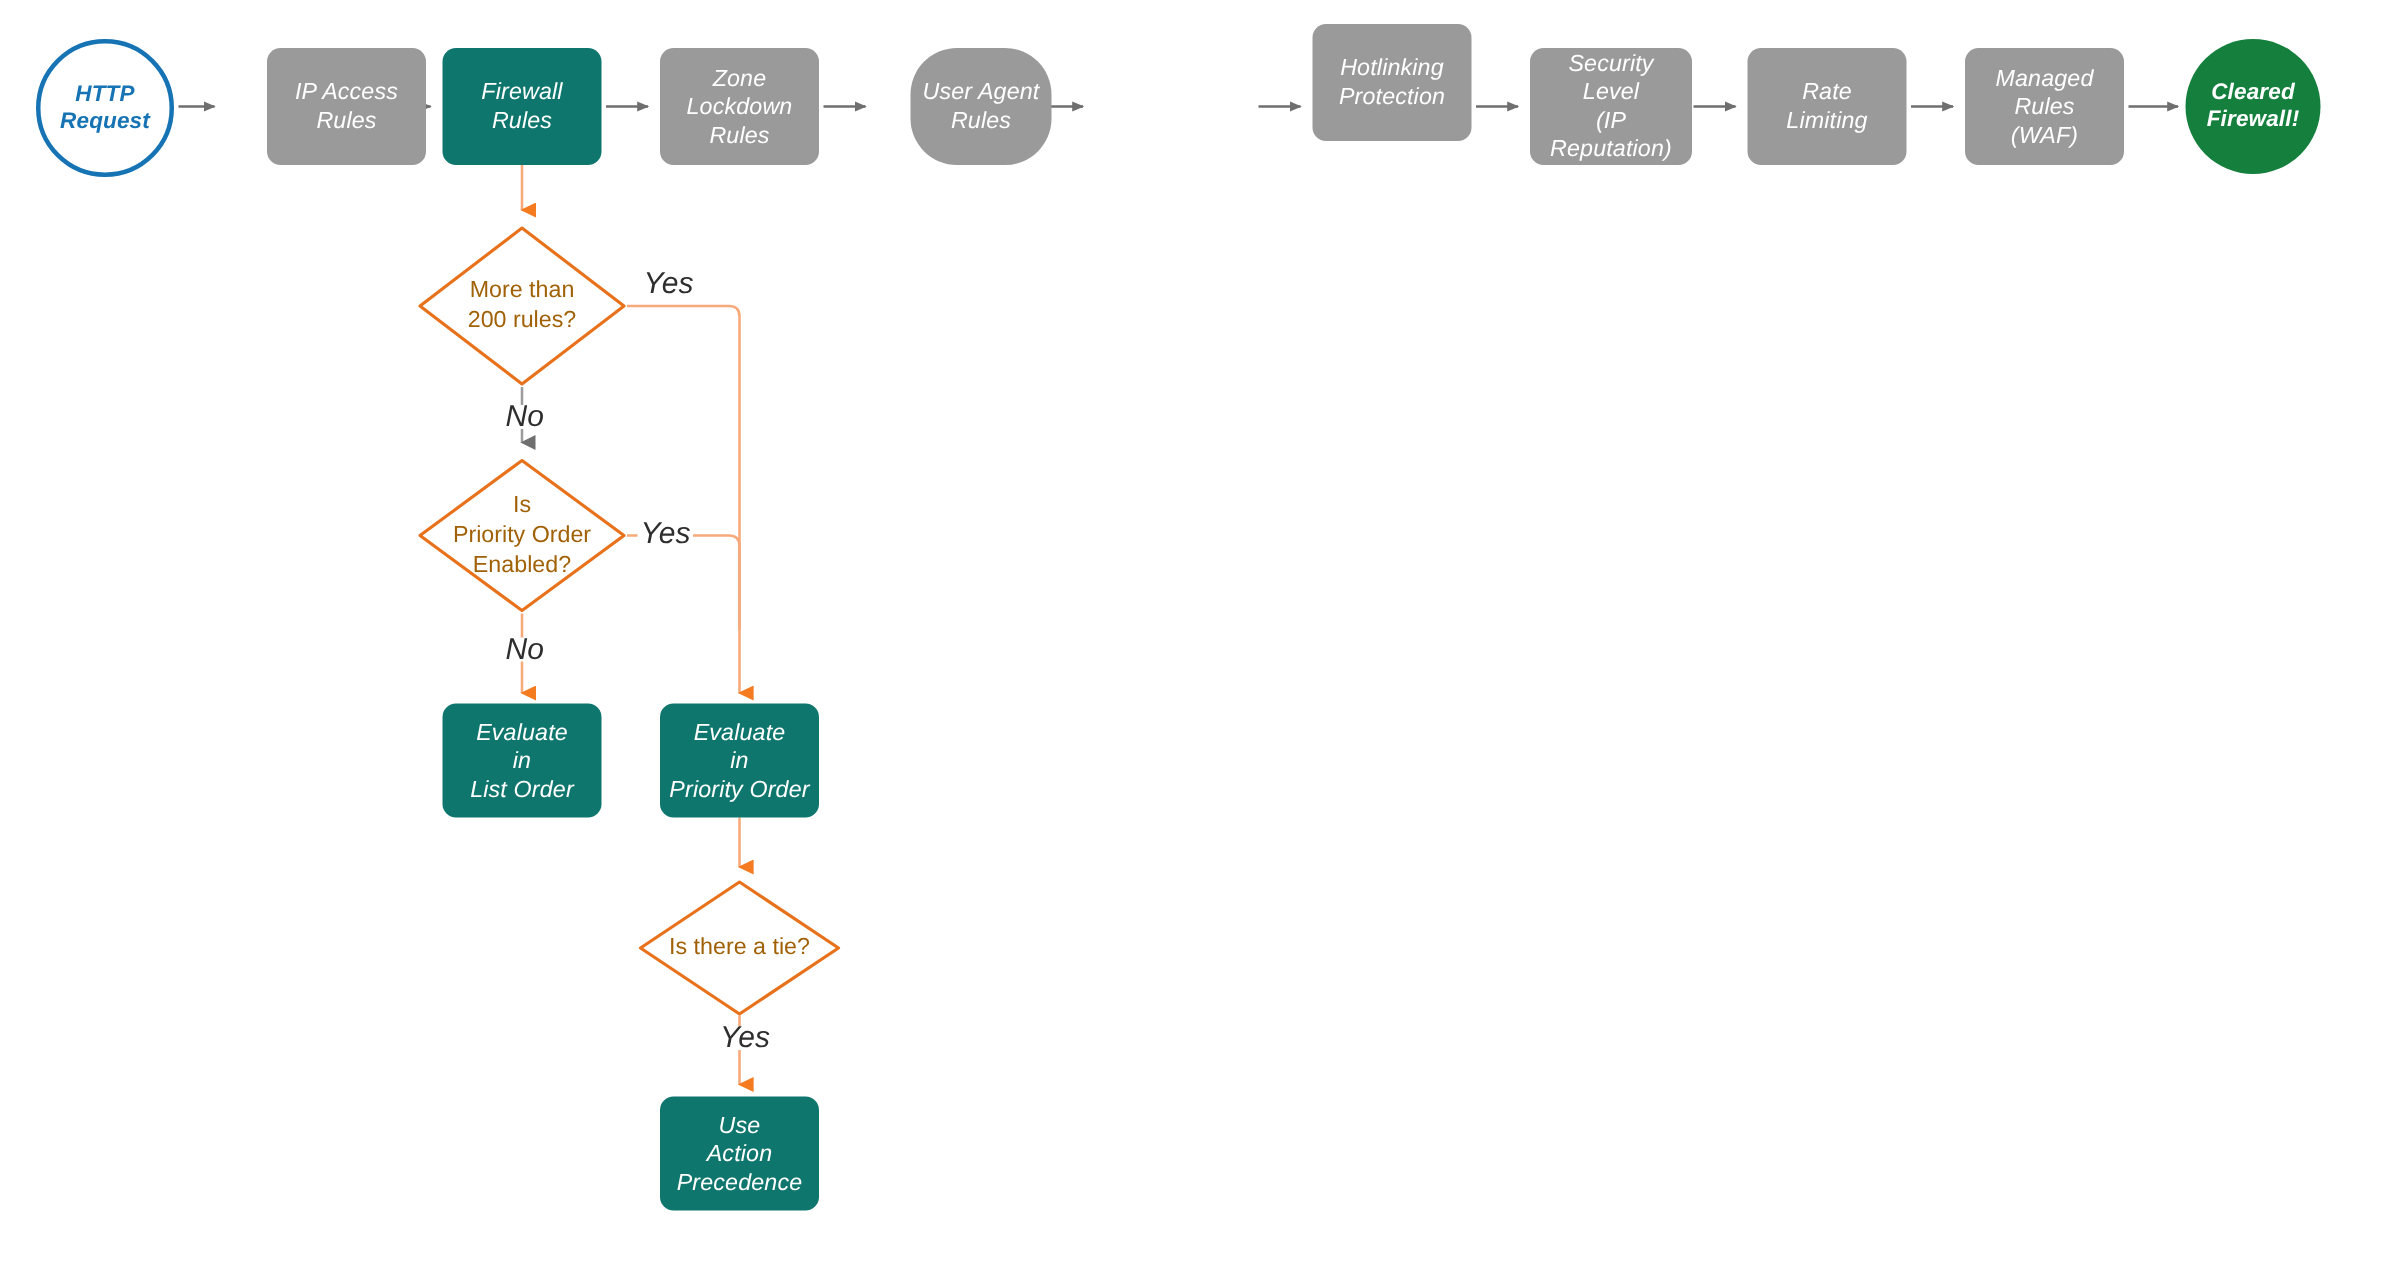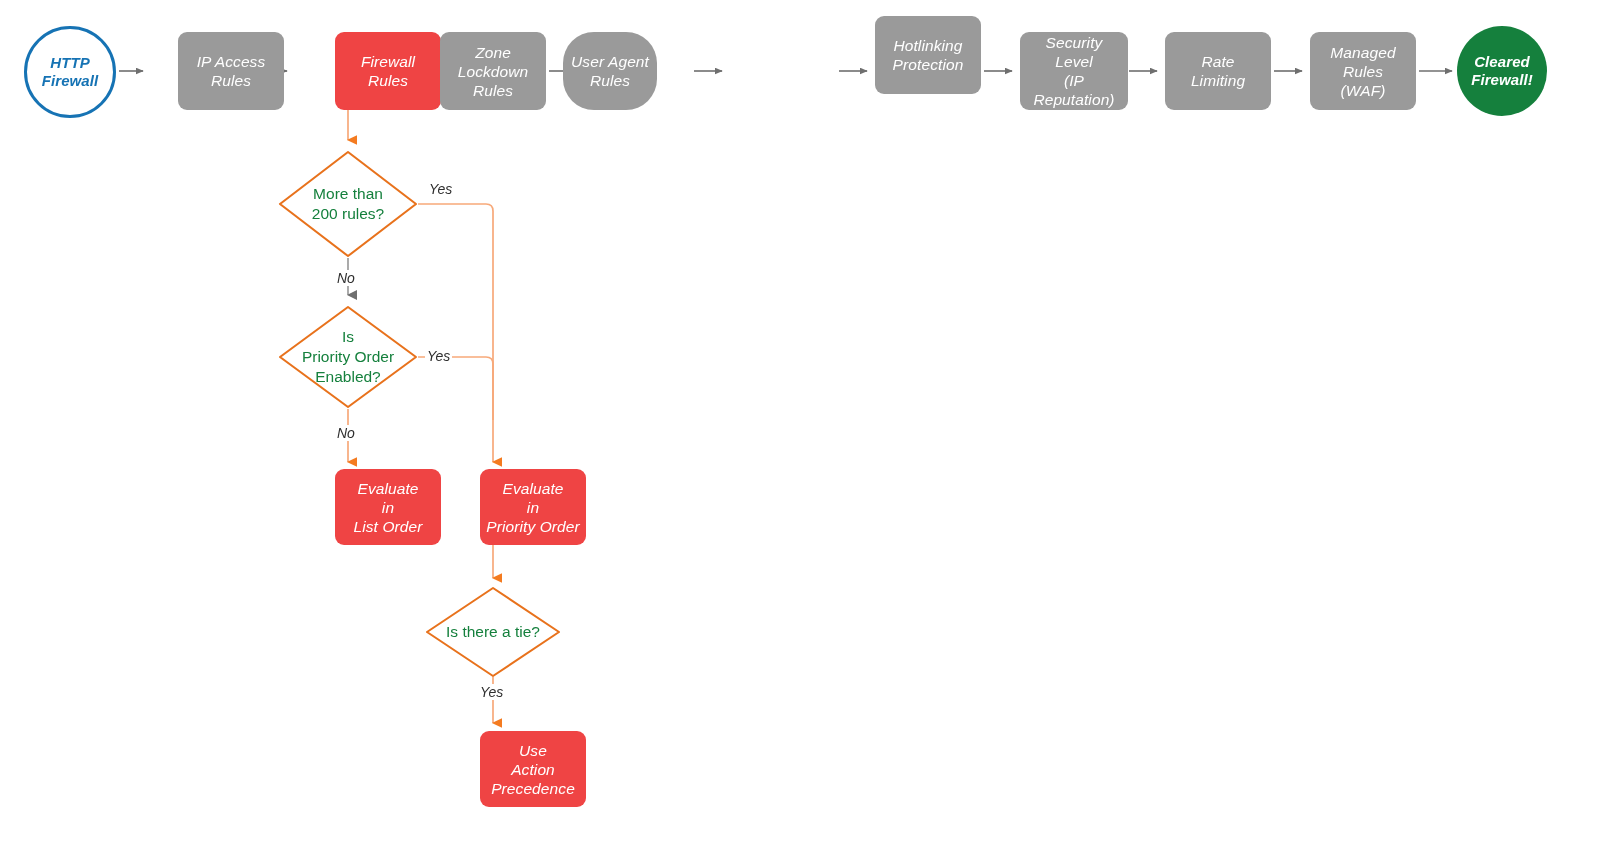--- a/index.html
+++ b/index.html
@@ -50,22 +50,21 @@
     line-height: 19px;
     color: #ffffff;
     letter-spacing: 0.1px;
     white-space: pre-line;
   }
 
   .rect.gray {
     background: #9a9a9a;
   }
   .rect.orange {
-    background: #ef4444;
-    margin-left: 40px;
+    background: #0f766e;
   }
 
   .circle {
     border-radius: 50%;
   }
   .circle .label {
     font-style: italic;
     font-weight: bold;
     font-size: 15px;
     line-height: 18px;
@@ -95,30 +94,30 @@
     position: absolute;
     left: 0;
     top: 0;
     overflow: visible;
   }
   .diamond .label {
     position: relative;
     z-index: 2;
     font-size: 15.5px;
     line-height: 20px;
-    color: #15803d;
+    color: #a16207;
     text-align: center;
     white-space: pre-line;
     font-style: normal;
   }
 
   
   .edge-label {
     position: absolute;
-    font-size: 14px;
+    font-size: 20px;
     font-style: italic;
     color: #2e2e2e;
     white-space: nowrap;
     background: #ffffff;
     padding: 0 2px;
     line-height: 16px;
   }
 </style>
 </head>
 <body>
@@ -161,40 +160,40 @@
 
     <path d="M418,357 L486,357 Q493,357 493,364 L493,420" stroke="#f7a97a" stroke-width="1.7" fill="none"></path>
 
     <line x1="493" y1="545" x2="493" y2="578" stroke="#f7a97a" stroke-width="1.7" marker-end="url(#arrow-orange)"></line>
 
     <line x1="493" y1="677" x2="493" y2="723" stroke="#f7a97a" stroke-width="1.7" marker-end="url(#arrow-orange)"></line>
   </svg>
 
   <div class="node circle start" style="left:24px; top:26px; width:92px; height:92px;">
     <span class="label">HTTP
-Firewall</span>
+Request</span>
   </div>
 
   <div class="node rect gray" style="left:150px; top:32px; width:106px; height:78px;margin-left:28px;">
     <span class="label">IP Access
 Rules</span>
   </div>
 
   <div class="node rect orange" style="left:295px; top:32px; width:106px; height:78px;">
     <span class="label">Firewall
 Rules</span>
   </div>
 
   <div class="node rect gray" style="left:440px; top:32px; width:106px; height:78px;">
     <span class="label">Zone
 Lockdown
 Rules</span>
   </div>
 
-  <div class="node rect gray" style="left:563px; top:32px; width:94px; height:78px;border-radius:31px;">
+  <div class="node rect gray" style="left:607px; top:32px; width:94px; height:78px;border-radius:31px;">
     <span class="label">User Agent
 Rules</span>
   </div>
 
 
   <div class="node rect gray" style="left:875px; top:16px; width:106px; height:78px;">
     <span class="label">Hotlinking
 Protection</span>
   </div>
 

